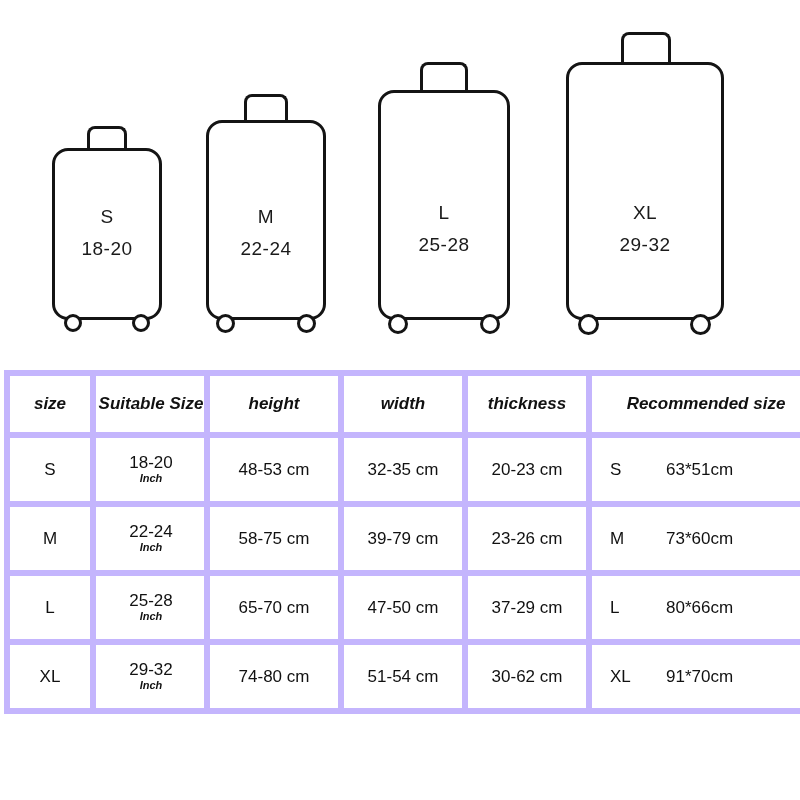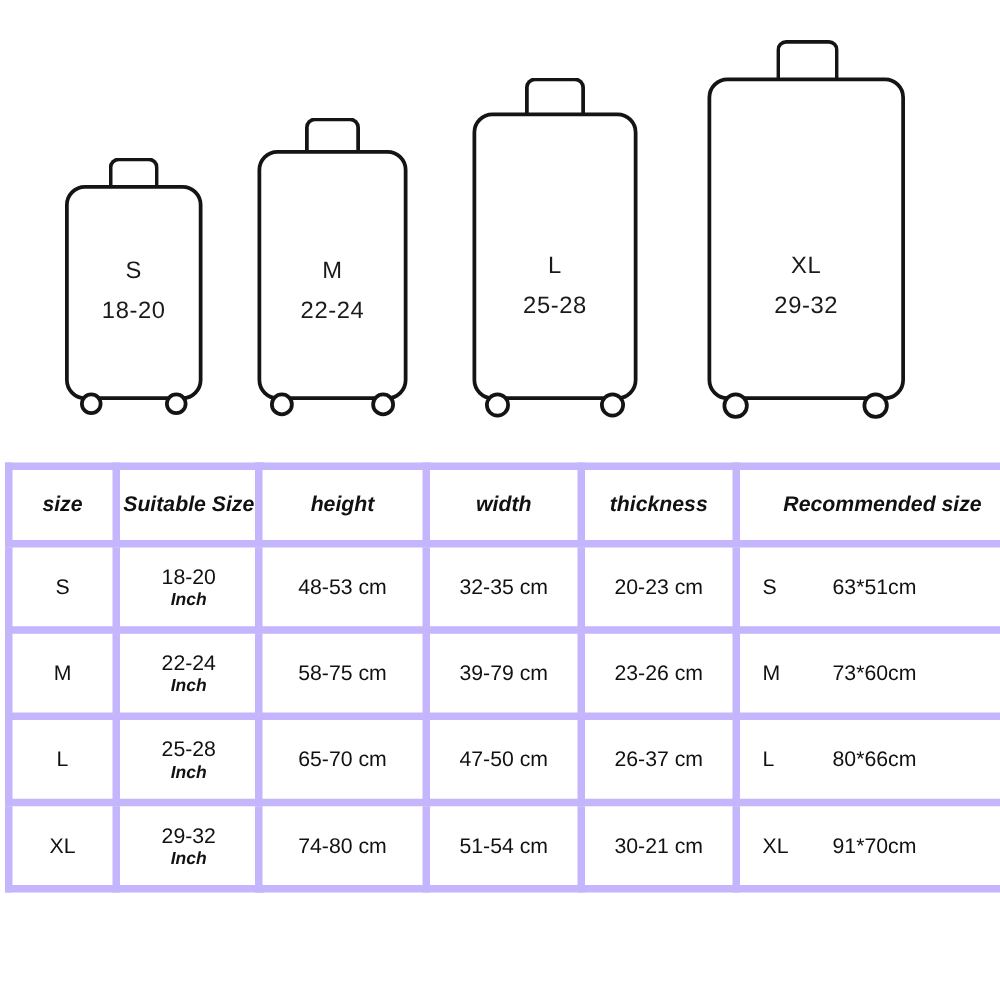--- a/index.html
+++ b/index.html
@@ -97,21 +97,21 @@
     top: 370px;
     width: 192px;
   }
   #left-table td.c1 { width: 80px; }
   #left-table td.c2 { width: 110px; border-radius: 21px; }
   #left-table tr { height: 69px; }
   #left-table tr.head-row { height: 62px; }
 
   .inch {
     display: block;
-    font-size: 14px;
+    font-size: 11px;
     font-style: italic;
     font-weight: bold;
     line-height: 1.05;
   }
   .sz-val { display: block; line-height: 1.1; }
 
   #right-table {
     left: 204px;
     top: 370px;
     width: 592px;
@@ -243,33 +243,33 @@
       <div class="rec-cell">
         <span class="rec-size">M</span>
         <span class="rec-dim">73*60cm</span>
       </div>
     </td>
   </tr>
 
   <tr>
     <td class="h1">65-70 cm</td>
     <td class="h2">47-50 cm</td>
-    <td class="h3">26-37 cm</td>
+    <td class="h3">37-29 cm</td>
     <td class="h4">
       <div class="rec-cell">
         <span class="rec-size">L</span>
         <span class="rec-dim">80*66cm</span>
       </div>
     </td>
   </tr>
 
   <tr>
     <td class="h1">74-80 cm</td>
     <td class="h2">51-54 cm</td>
-    <td class="h3">30-21 cm</td>
+    <td class="h3">30-62 cm</td>
     <td class="h4">
       <div class="rec-cell">
         <span class="rec-size">XL</span>
         <span class="rec-dim">91*70cm</span>
       </div>
     </td>
   </tr>
 </tbody>
   </table>
 

